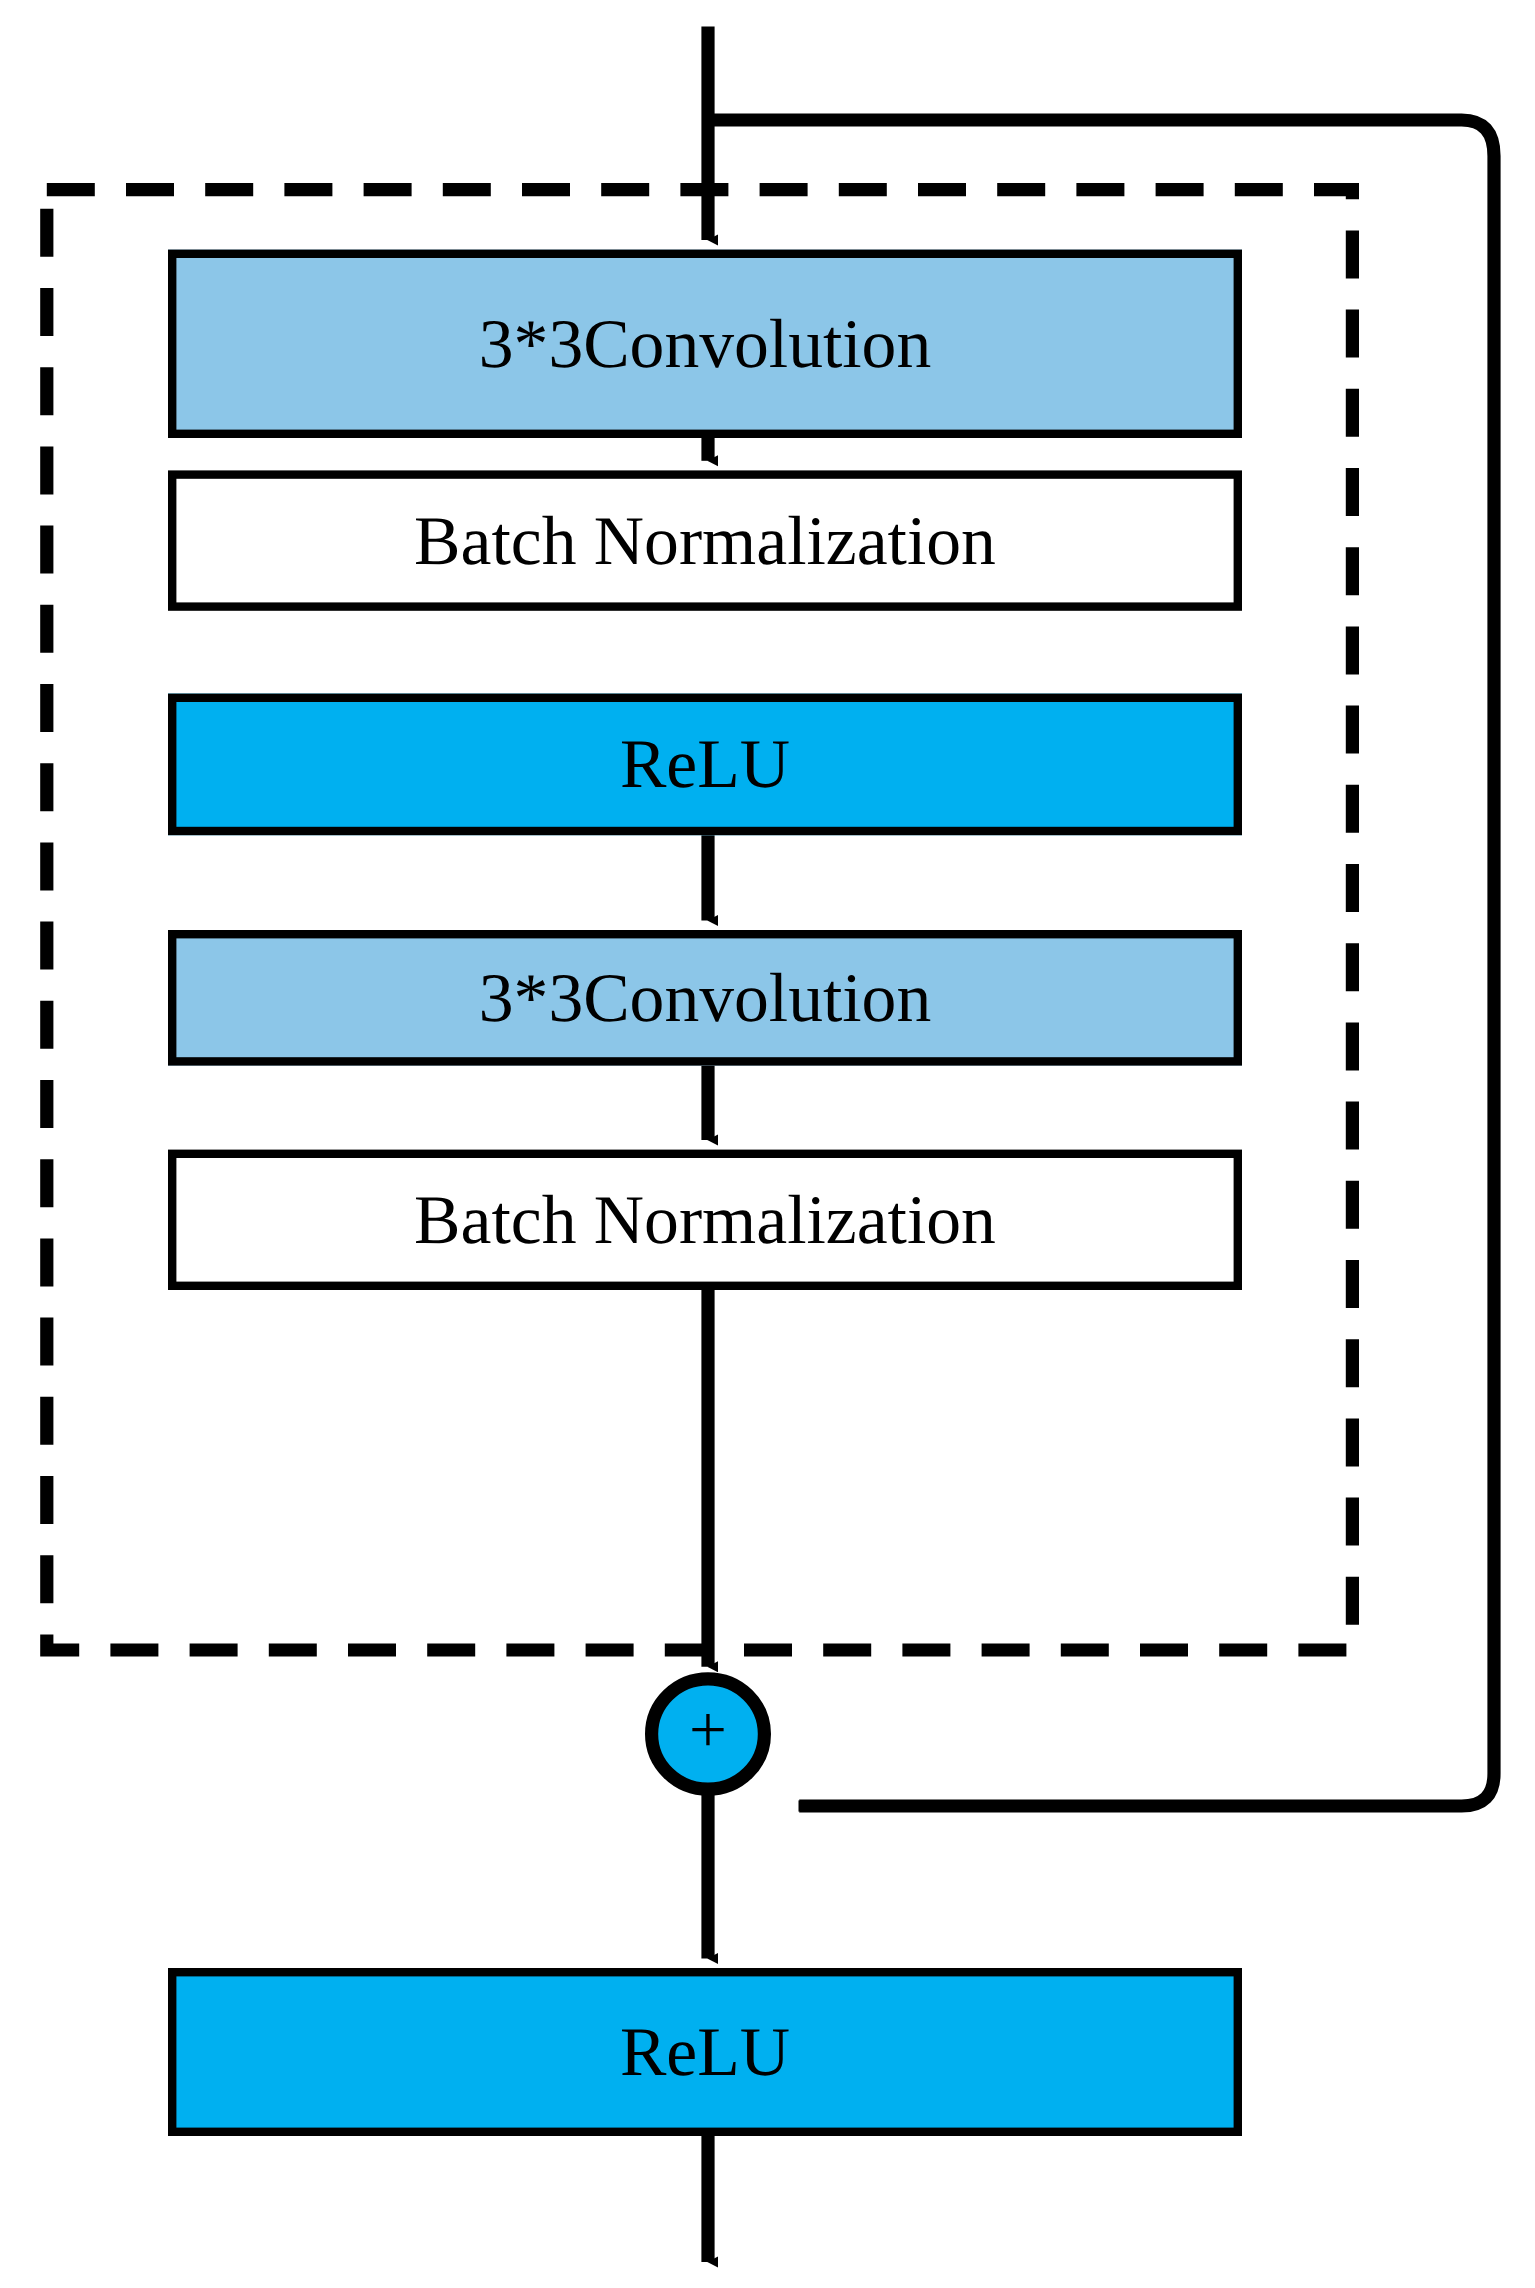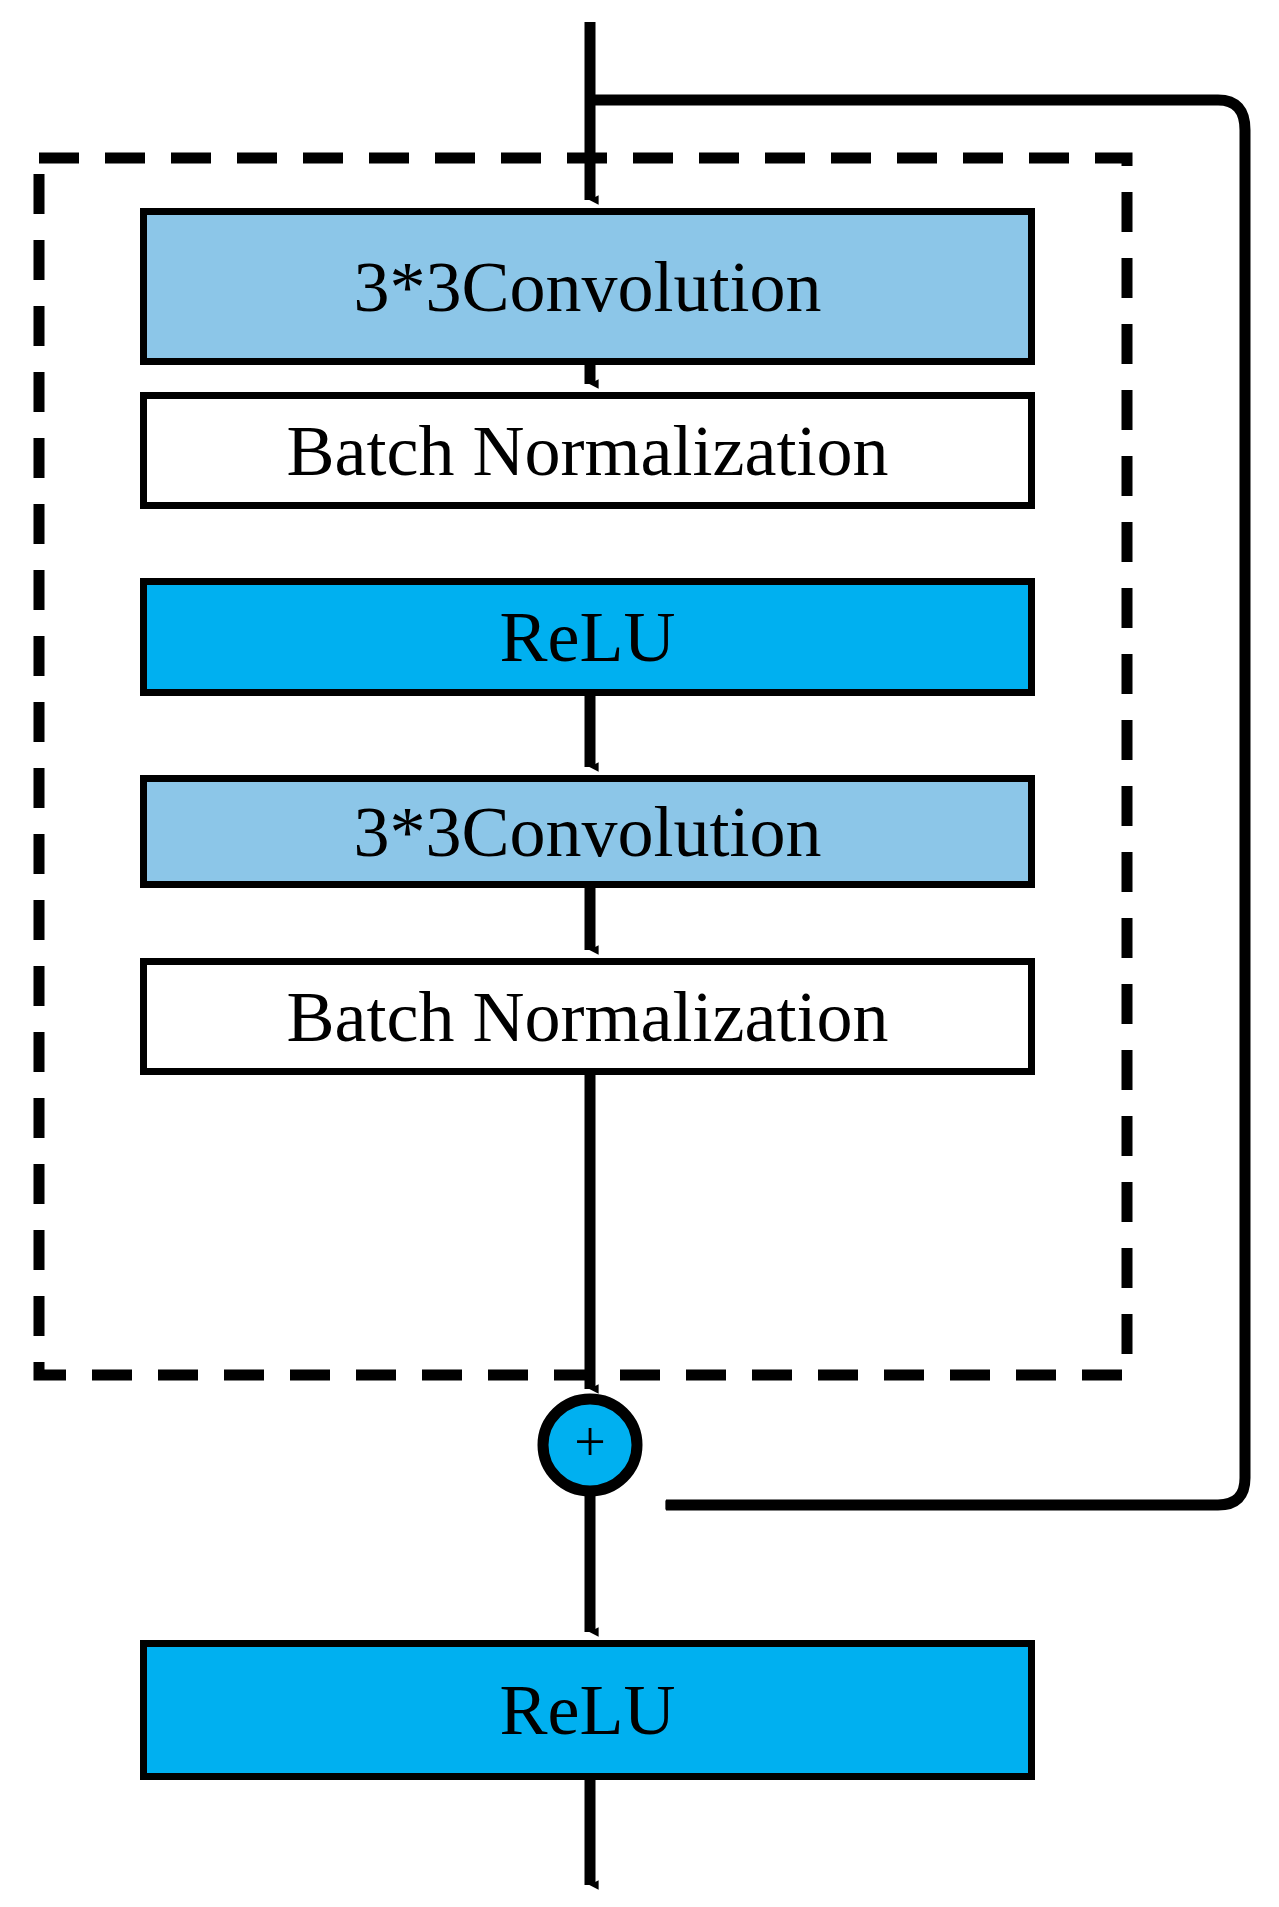--- a/index.html
+++ b/index.html
@@ -1,20 +1,20 @@
 <!DOCTYPE html>
 <html><head>
 <meta charset="utf-8">
 <style>
   html,body{margin:0;padding:0;background:#ffffff;}
   body{font-family:"Liberation Serif",serif;}
   #stage{position:relative;width:1279px;height:1907px;background:#ffffff;overflow:hidden;}
   #svg-layer{position:absolute;left:0;top:0;width:1279px;height:1907px;}
   .node-box{position:absolute;box-sizing:border-box;border:7px solid #000000;display:flex;align-items:center;justify-content:center;}
-  .node-label{font-family:"Liberation Serif",serif;color:#000000;font-size:72px;line-height:1;white-space:nowrap;}
+  .node-label{font-family:"Liberation Serif",serif;color:#000000;font-size:58px;line-height:1;white-space:nowrap;}
   .plus-wrap{position:absolute;display:flex;align-items:center;justify-content:center;}
   .plus-sign{font-family:"Liberation Serif",serif;font-size:56px;color:#000000;line-height:1;position:relative;top:-3px;}
 </style>
 </head>
 <body>
 
 <div id="stage">
 
   <svg id="svg-layer" viewBox="0 0 1279 1907">
     <defs>

